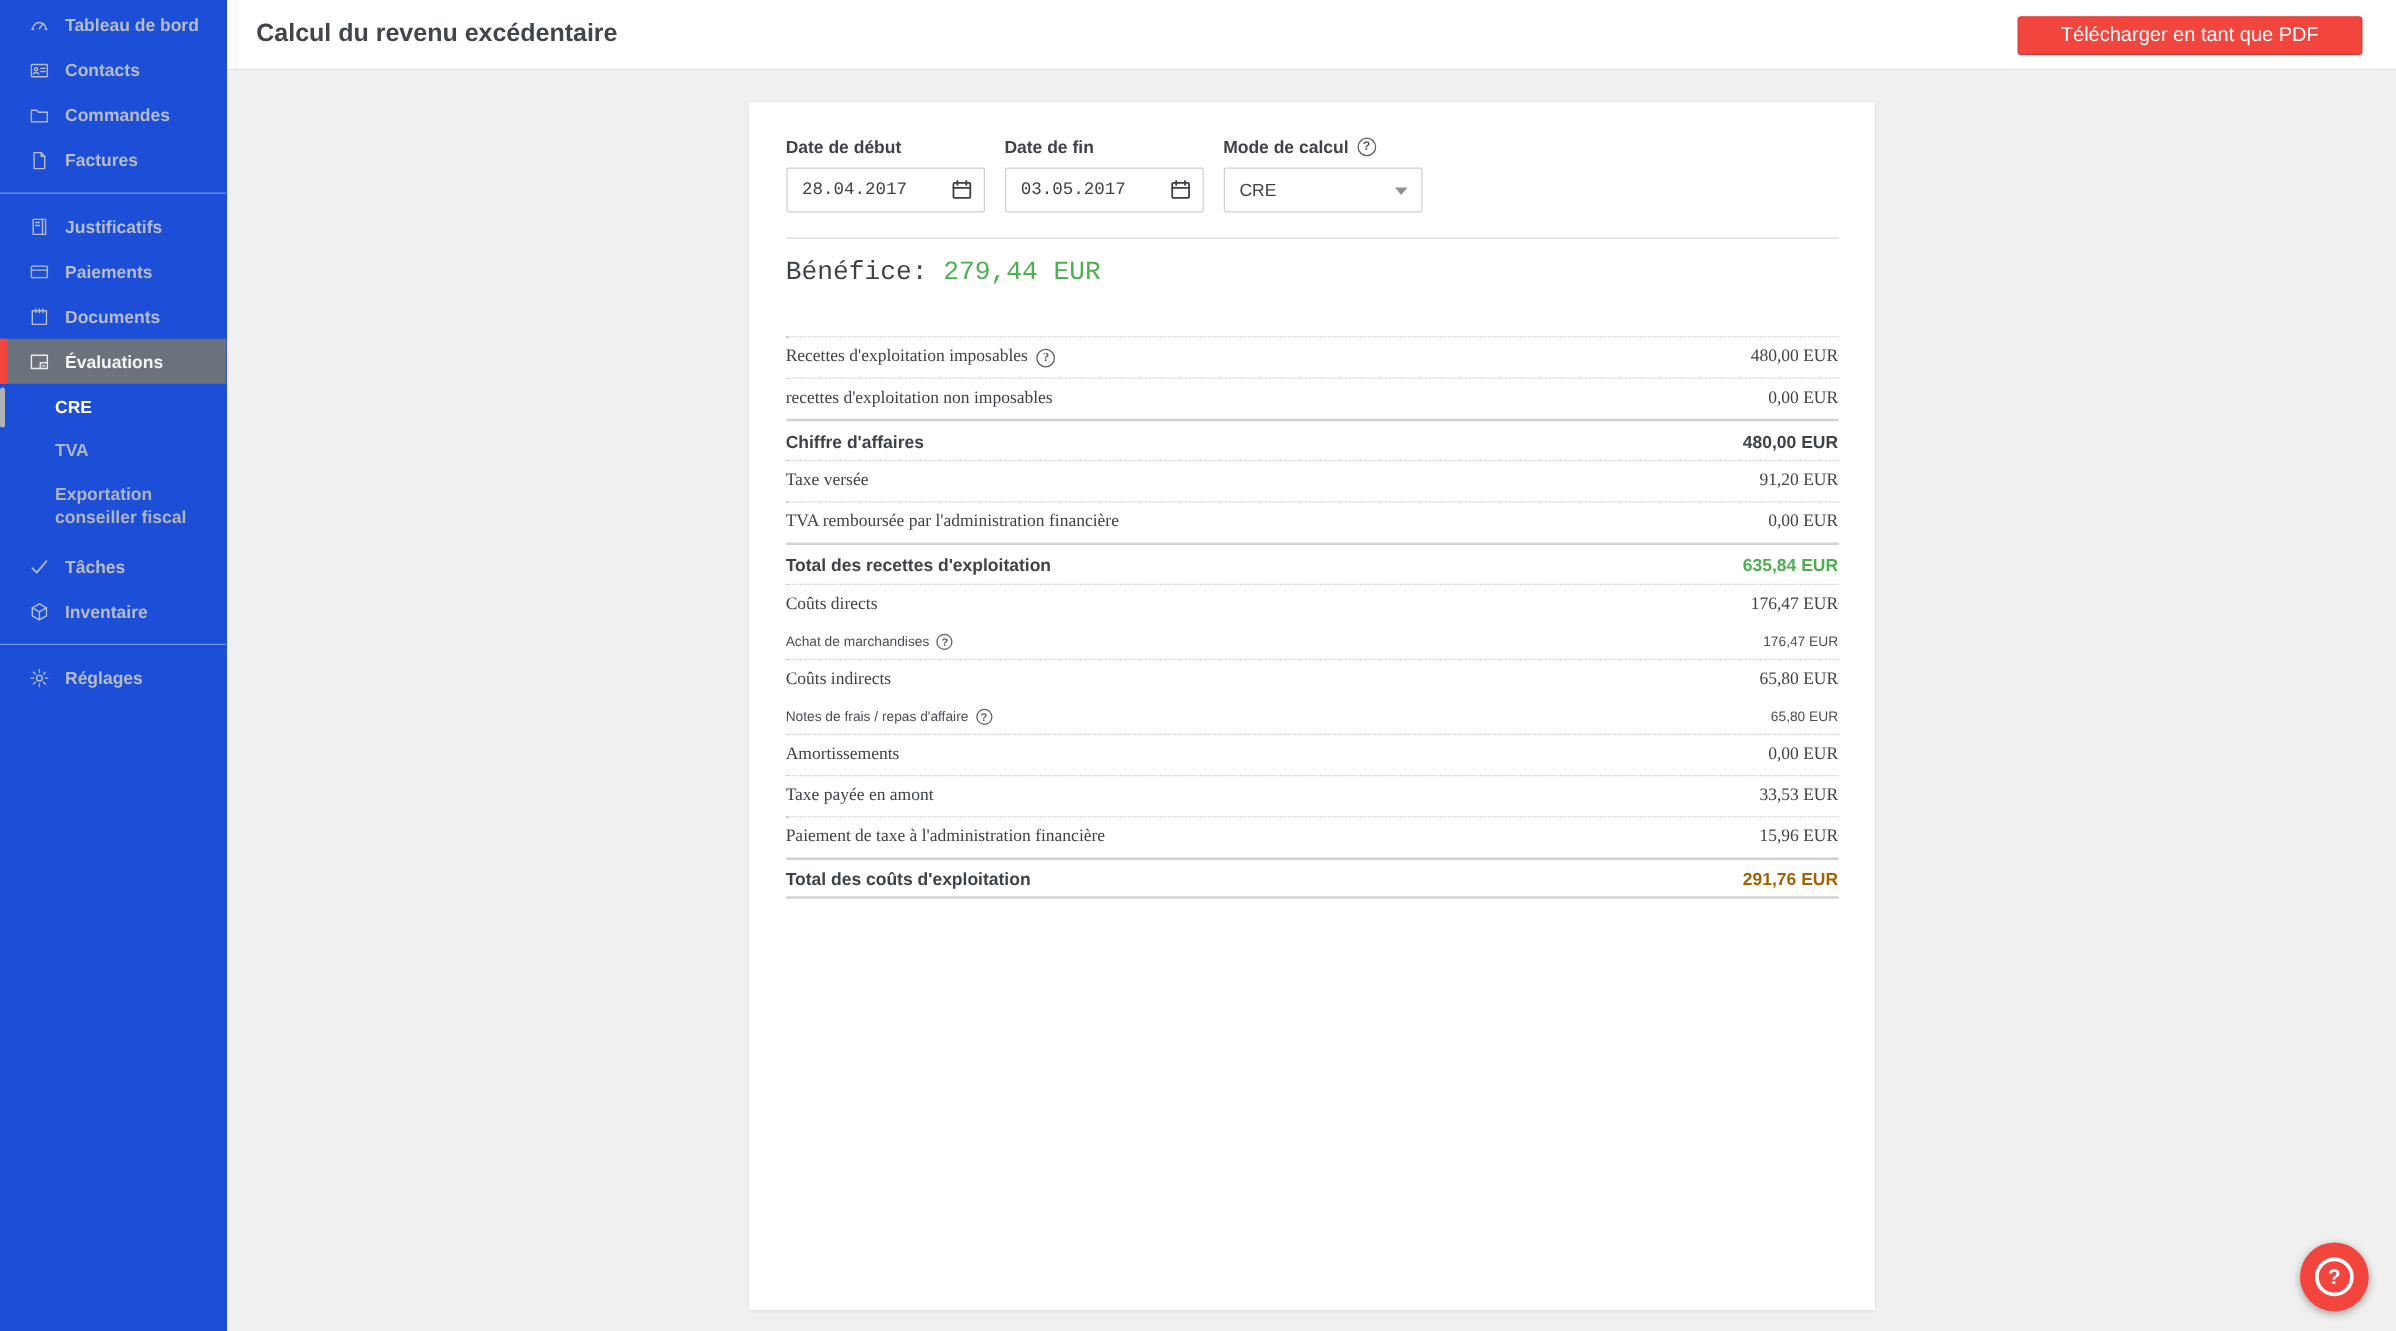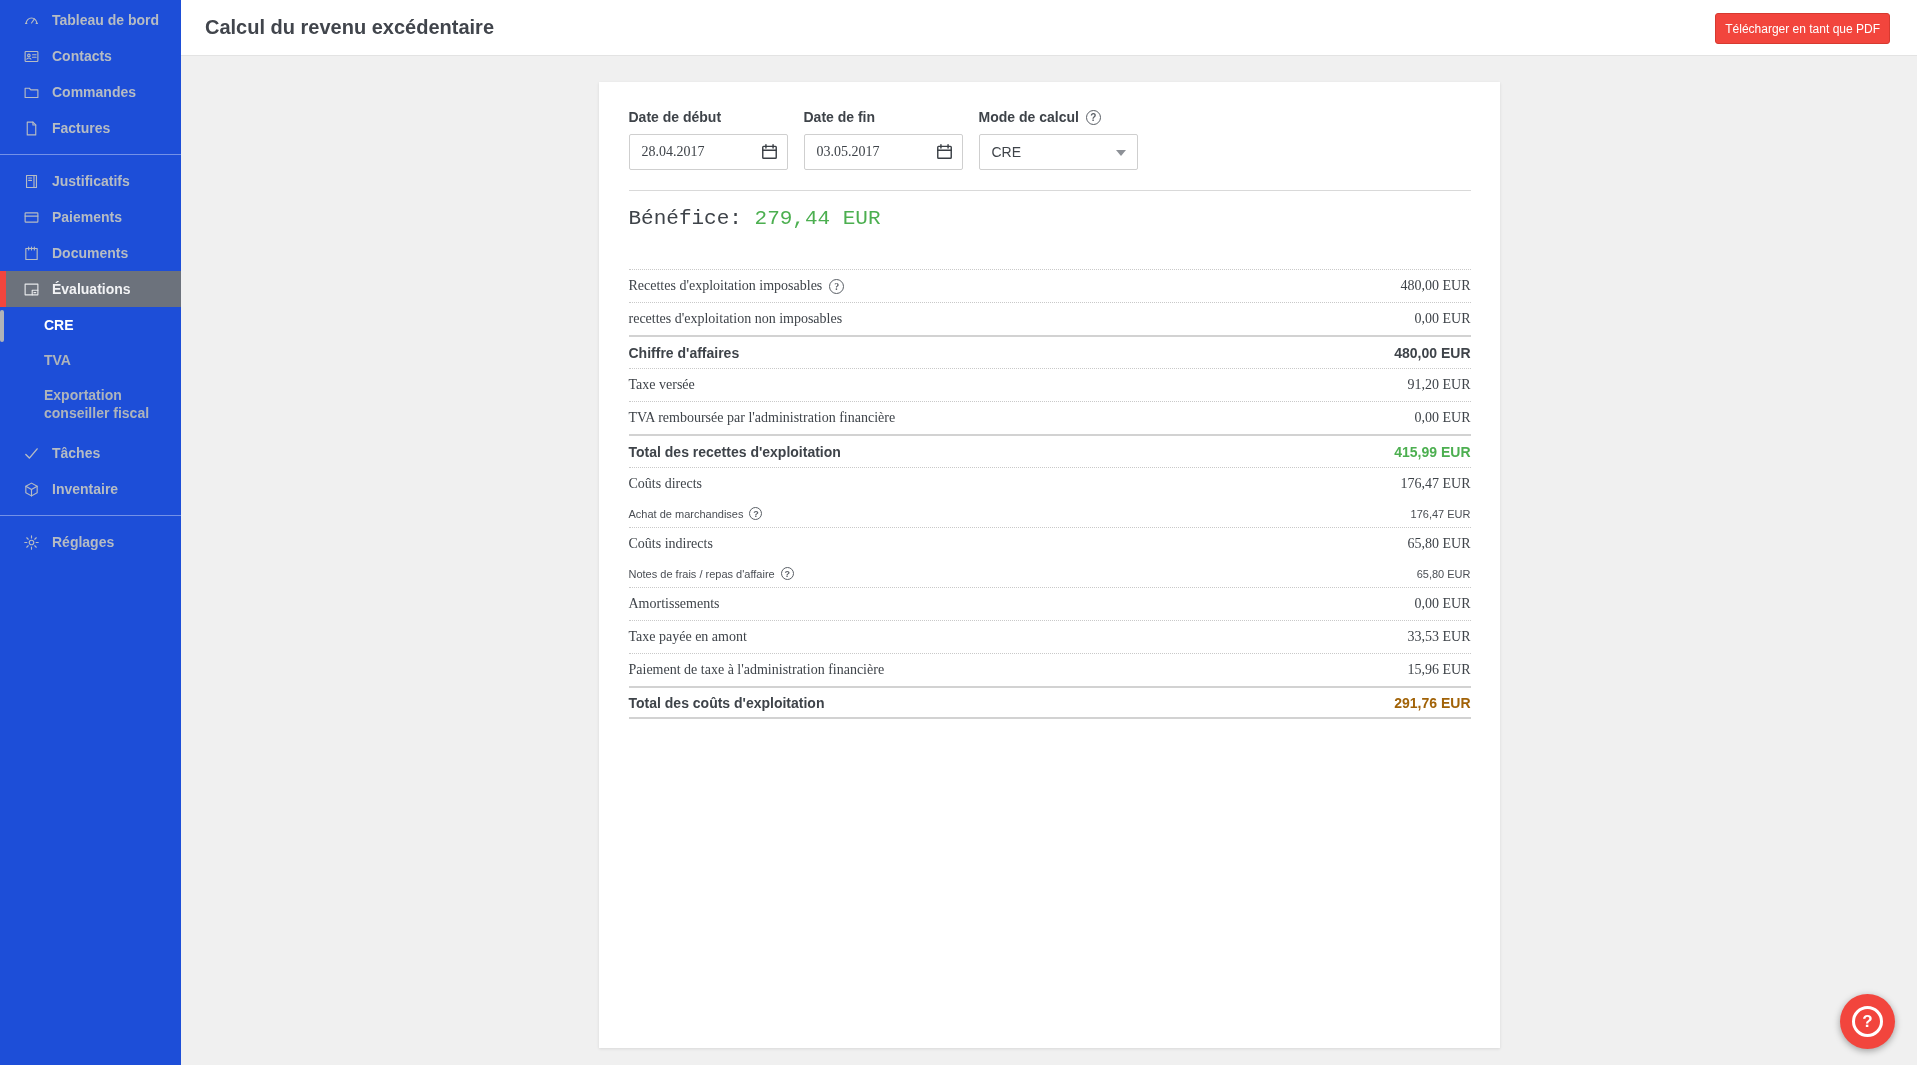--- a/index.html
+++ b/index.html
@@ -22,35 +22,35 @@
     color:#aeb4bb; font-size:14px; font-weight:bold; cursor:pointer; }
   .side-sub.selected { color:#ffffff; }
   .side-sub.two-line { height:54px; line-height:18px; padding-right:18px; }
   .mt4 { margin-top:4px; }
   .scroll-thumb { position:absolute; left:0; top:310px; width:4px; height:32px; background:#b0b3b8; border-radius:2px; }
 
   
   .topbar { position:fixed; left:181px; top:0; right:0; height:56px; background:#ffffff;
     border-bottom:1px solid #e3e3e3; display:flex; align-items:center; z-index:4; }
   .page-title { margin-left:24px; font-size:20px; color:#41454c; }
-  .pdf-btn { position:absolute; right:27px; top:13px; height:31px; padding:0 9px;
+  .pdf-btn { position:absolute; right:27px; top:13px; height:31px; padding:0 34px;
     background:#f2453d; border:1px solid #d63a30; border-radius:3px; color:#ffffff;
-    font-size:12px; font-family:inherit; cursor:pointer; }
+    font-size:16px; font-family:inherit; cursor:pointer; }
 
   
   .main { position:absolute; left:181px; top:56px; right:0; bottom:0; background:#f0f0f0; overflow:hidden; }
   .card { width:901px; height:966px; margin:26px auto 0; background:#ffffff;
     box-shadow:0 1px 3px rgba(0,0,0,0.10); padding:26px 29px 0 30px; }
 
   .filters { display:flex; gap:16px; }
   .field { width:159px; }
   .field-label { font-size:14px; font-weight:bold; color:#3e4349; height:18px; margin-bottom:8px; display:flex; align-items:center; }
   .input-wrap { position:relative; }
   .input-wrap input { width:159px; height:36px; border:1px solid #cfcfcf; border-radius:2px;
-    padding:0 34px 0 12px; font-size:14px; color:#3e4349; font-family:Liberation Serif, serif; background:#fff; }
+    padding:0 34px 0 12px; font-size:14px; color:#3e4349; font-family:Liberation Mono, monospace; background:#fff; }
   .cal { position:absolute; right:9px; top:8px; width:19px; height:19px; cursor:pointer; }
   .cal svg { width:19px; height:19px; stroke:#3a3f45; fill:none; stroke-width:1.8; stroke-linecap:round; }
   .select { width:159px; height:36px; border:1px solid #cfcfcf; border-radius:2px; background:#fff;
     display:flex; align-items:center; padding:0 12px; font-size:14px; color:#3e4349; cursor:pointer; position:relative; }
   .caret { position:absolute; right:11px; top:15px; width:0; height:0;
     border-left:5px solid transparent; border-right:5px solid transparent; border-top:6px solid #8d9197; }
   .help { display:inline-flex; align-items:center; justify-content:center; width:15px; height:15px;
     border:1px solid #5a5f66; border-radius:50%; font-size:10px; font-weight:bold; color:#5a5f66;
     margin-left:7px; cursor:pointer; flex:0 0 15px; }
   .help.small { width:13px; height:13px; font-size:9px; flex:0 0 13px; margin-left:6px; }
@@ -296,21 +296,21 @@
         <span class="tlabel">
             <span>TVA remboursée par l'administration financière</span>
           </span>
         <span class="tvalue">0,00 EUR</span>
       </div>
 
       <div class="trow bold bt-solid">
         <span class="tlabel">
             <span>Total des recettes d'exploitation</span>
           </span>
-        <span class="tvalue green">415,99 EUR</span>
+        <span class="tvalue green">635,84 EUR</span>
       </div>
 
       <div class="trow bt-dot">
         <span class="tlabel">
             <span>Coûts directs</span>
           </span>
         <span class="tvalue">176,47 EUR</span>
       </div>
 
       <div class="trow sub">

